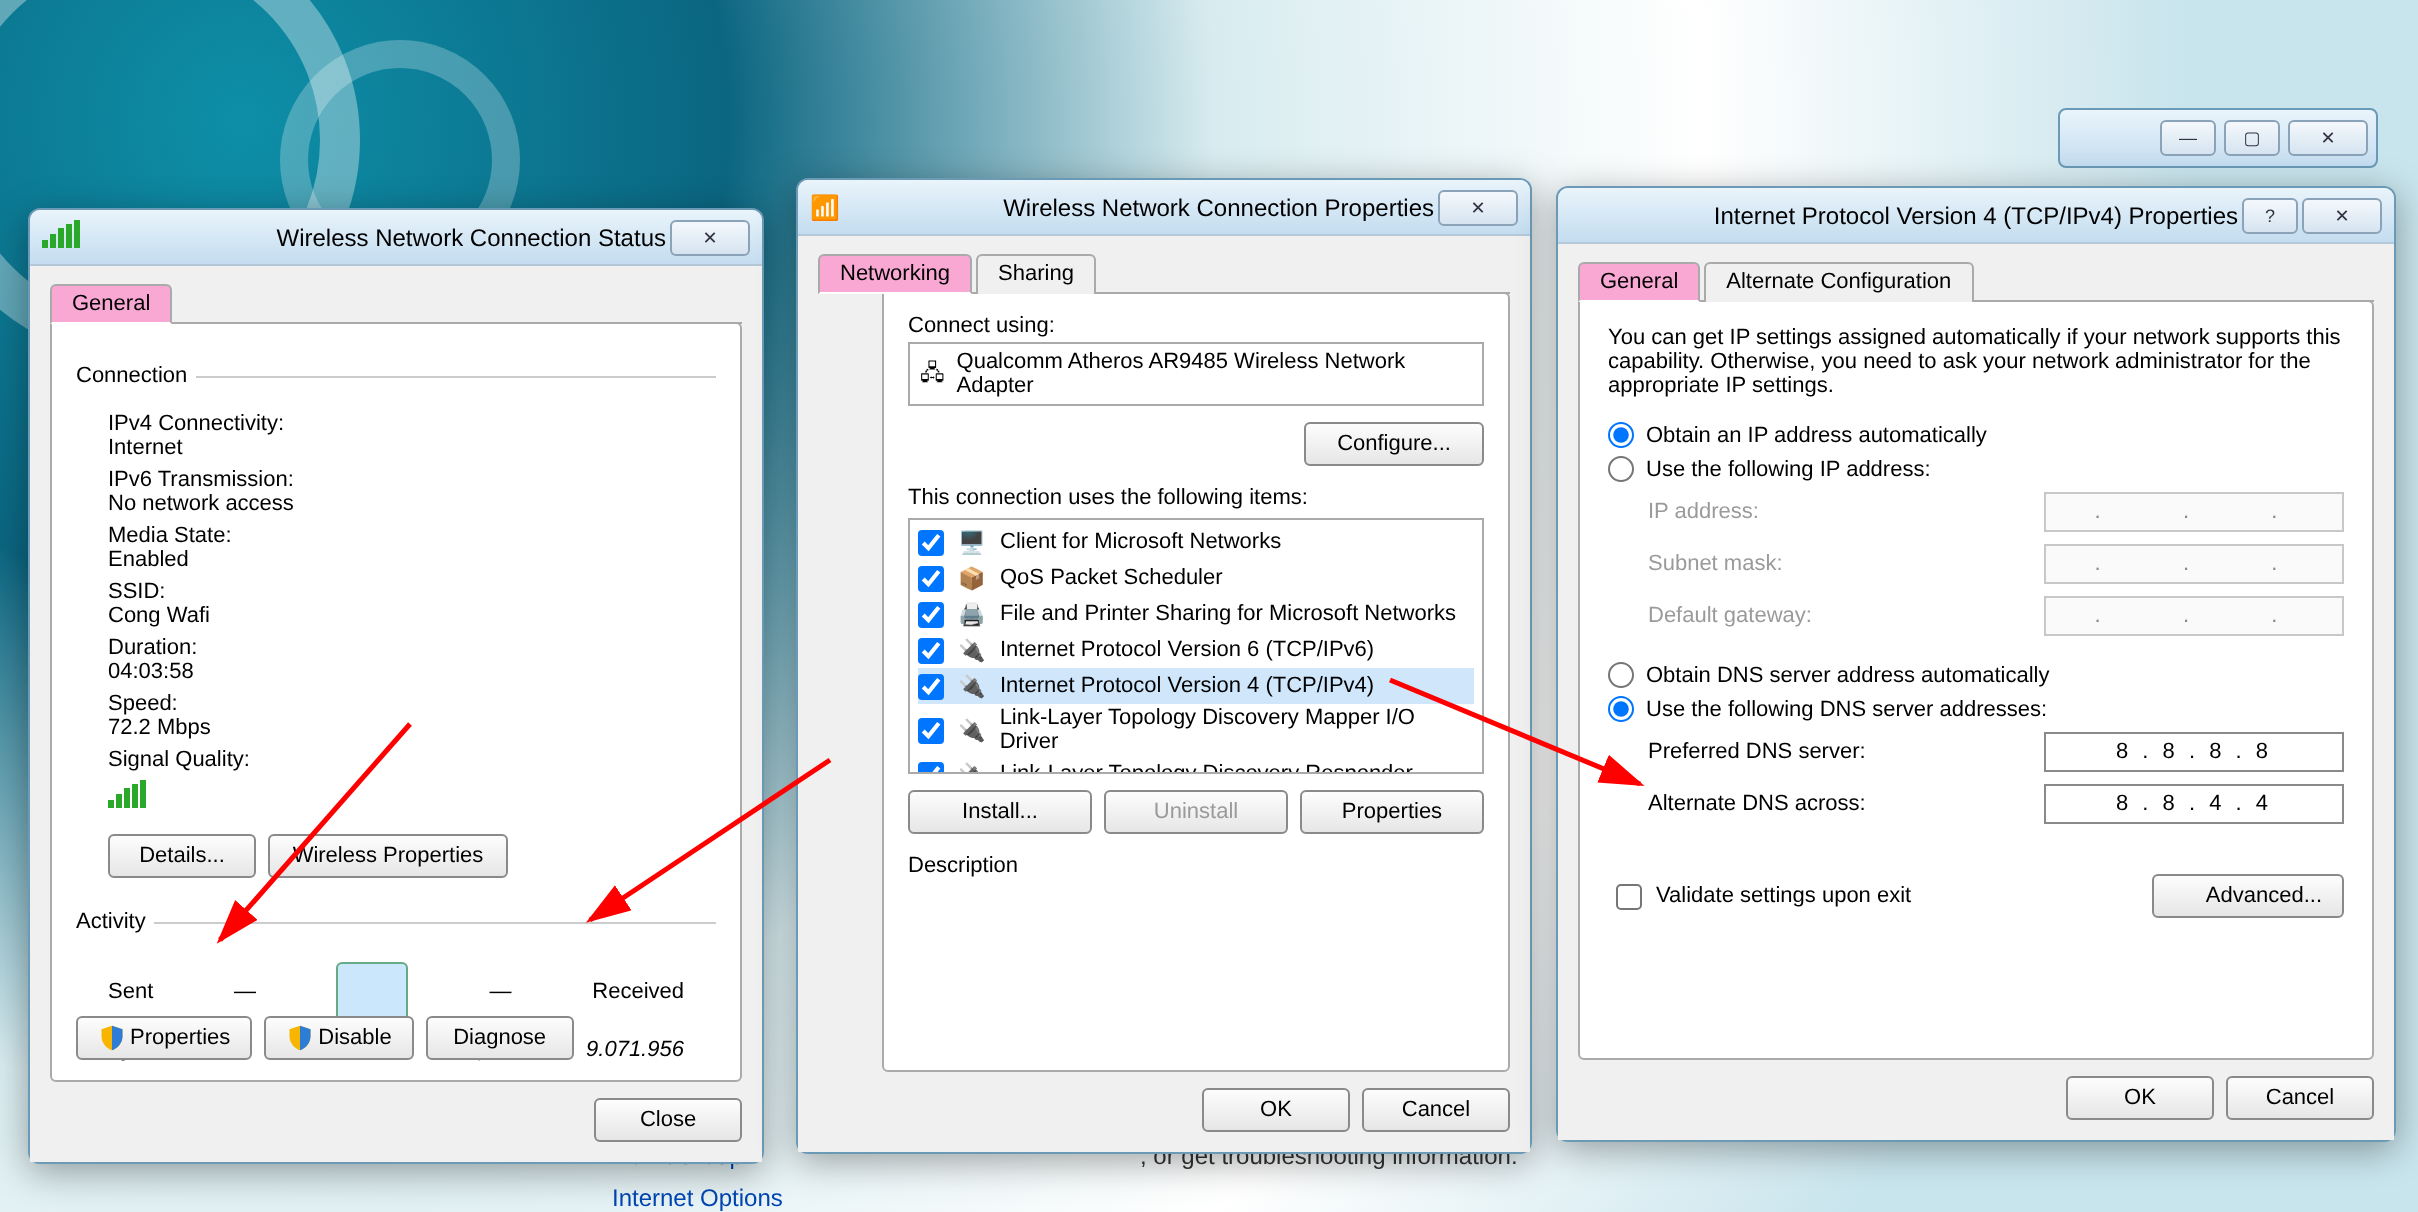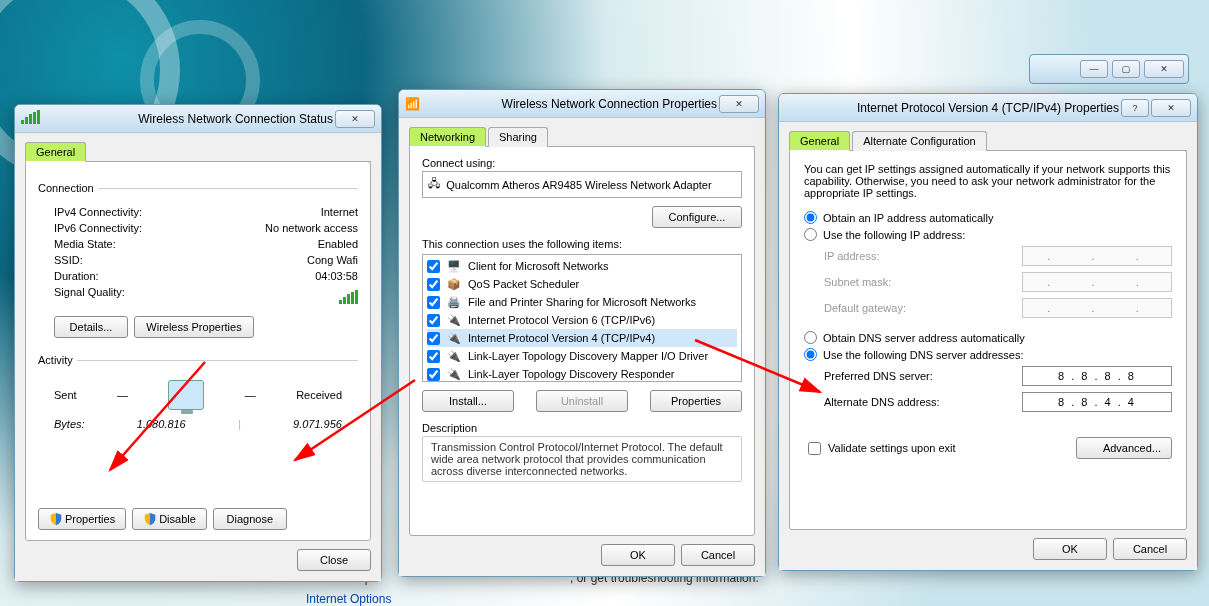--- a/index.html
+++ b/index.html
@@ -55,33 +55,33 @@
   .tab {
     padding: 3px 10px;
     border: 1px solid #aaa;
     border-bottom: none;
     background: #f0f0f0;
     border-radius: 3px 3px 0 0;
     margin-right: 2px;
     position: relative;
     top: 1px;
   }
-  .tab.active { background: #bef264; border-bottom:1px solid #fff; z-index:2; }
+  .tab.active { background: #f9a8d4; border-bottom:1px solid #fff; z-index:2; }
   .tab-panel {
     border: 1px solid #aaa;
     background: #fff;
     padding: 10px 12px 12px 12px;
     border-radius: 0 3px 3px 3px;
   }
   .fieldset-label { color:#000; }
   .fieldset-line {
     display:flex; align-items:center; gap:4px; margin: 10px 0;
   }
   .fieldset-line .line { flex:1; border-top:1px solid #ccc; }
-  .row { display:flex; justify-content:space-between; padding: 2px 0 2px 16px; }
+  .row { display:flex; justify-content:space-between; padding: 2px 0 2px 16px; flex-direction: column; }
   .btn {
     display:inline-flex; align-items:center; justify-content:center;
     min-width: 74px; height: 22px;
     padding: 0 10px;
     background: linear-gradient(to bottom, #fdfdfd, #e6e6e6);
     border: 1px solid #8a8a8a;
     border-radius: 3px;
     font-size: 11px;
     color: #000;
   }
@@ -163,34 +163,38 @@
     <div class="tab-panel" style="height:380px; position:relative;">
       <div class="fieldset-line">
           <span class="fieldset-label">Connection</span>
           <span class="line"></span>
         </div>
       <div class="row">
           <span>IPv4 Connectivity:</span>
           <span>Internet</span>
         </div>
       <div class="row">
-          <span>IPv6 Connectivity:</span>
+          <span>IPv6 Transmission:</span>
           <span>No network access</span>
         </div>
       <div class="row">
           <span>Media State:</span>
           <span>Enabled</span>
         </div>
       <div class="row">
           <span>SSID:</span>
           <span>Cong Wafi</span>
         </div>
       <div class="row">
           <span>Duration:</span>
           <span>04:03:58</span>
+        </div>
+      <div class="row">
+          <span>Speed:</span>
+          <span>72.2 Mbps</span>
         </div>
       <div class="row">
           <span>Signal Quality:</span>
         <span><span class="signal-bars" style="height:18px;">
               <span></span>
               <span></span>
               <span></span>
               <span></span>
               <span></span>
             </span></span>
@@ -246,21 +250,21 @@
   <div class="titlebar">
     <span>📶</span>
     <span class="title">Wireless Network Connection Properties</span>
     <div class="win-btn close">✕</div>
   </div>
   <div class="dialog-body">
     <div class="tabs">
       <div class="tab active">Networking</div>
       <div class="tab">Sharing</div>
     </div>
-    <div class="tab-panel" style="min-height:390px;">
+    <div class="tab-panel" style="min-height:390px;margin-left:32px;">
       <div>Connect using:</div>
       <div class="adapter-box">
         <span>🖧</span>
         <span>Qualcomm Atheros AR9485 Wireless Network Adapter</span>
       </div>
       <div style="text-align:right;">
         <div class="btn" style="min-width:90px;">Configure...</div>
       </div>
 
       <div style="margin-top:10px;">This connection uses the following items:</div>
@@ -302,21 +306,20 @@
           </div>
         </div>
 
       <div style="display:flex; justify-content:space-between; margin-top:8px;">
         <div class="btn" style="min-width:92px;">Install...</div>
         <div class="btn disabled" style="min-width:92px;">Uninstall</div>
         <div class="btn" style="min-width:92px;">Properties</div>
       </div>
 
       <div style="margin-top:10px;">Description</div>
-      <div class="desc-box">Transmission Control Protocol/Internet Protocol. The default wide area network protocol that provides communication across diverse interconnected networks.</div>
     </div>
     <div class="btn-row">
       <div class="btn">OK</div>
       <div class="btn">Cancel</div>
     </div>
   </div>
 </div>
 
 <div class="window" style="left:778px; top:93px; width:420px;">
   <div class="titlebar">
@@ -360,21 +363,21 @@
       </div>
       <div class="radio-row">
         <input type="radio" name="dnsmode" checked="" style="">
         <span class="lbl">Use the following DNS server addresses:</span>
       </div>
       <div class="form-row">
           <span class="lbl">Preferred DNS server:</span>
           <input class="ip-input white" value="8 . 8 . 8 . 8" style="">
         </div>
       <div class="form-row">
-          <span class="lbl">Alternate DNS address:</span>
+          <span class="lbl">Alternate DNS across:</span>
           <input class="ip-input white" value="8 . 8 . 4 . 4" style="">
         </div>
 
       <div style="display:flex; justify-content:space-between; align-items:center; margin-top:22px;">
         <label style="display:flex; align-items:center; gap:4px;">
           <input type="checkbox" style="">
           <span>Validate settings upon exit</span>
         </label>
         <div class="btn" style="min-width:90px;padding-left:26px;">Advanced...</div>
       </div>

